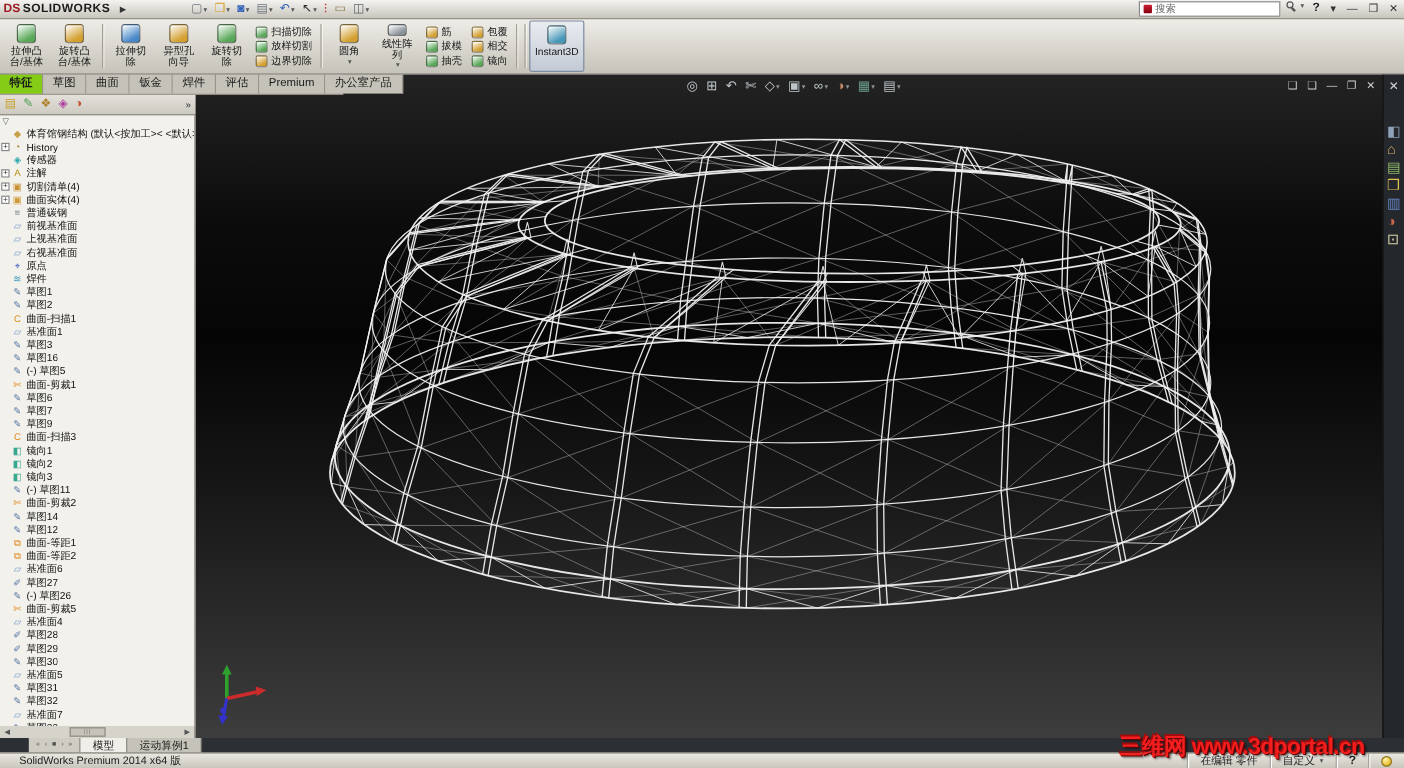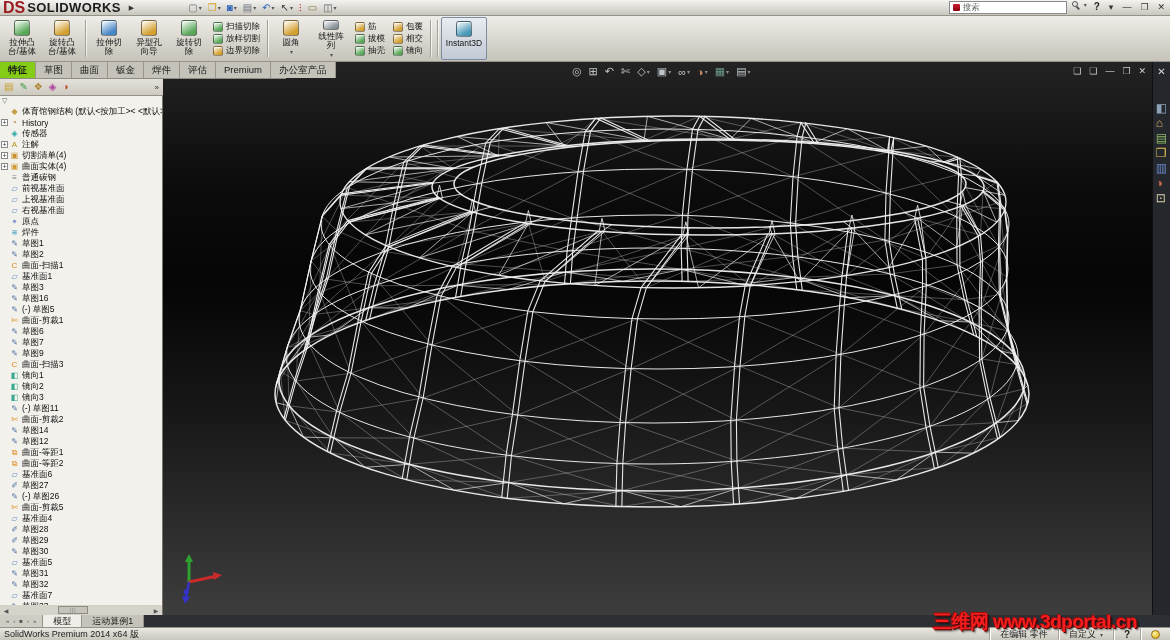--- a/index.html
+++ b/index.html
@@ -3,22 +3,22 @@
 <meta charset="utf-8">
 <style>
   * { box-sizing: border-box; margin:0; padding:0; }
   html,body { width:1170px; height:640px; overflow:hidden; font-family:"Liberation Sans",sans-serif; background:#d4d0c8; position:relative; }
 
   
   #titlebar { position:absolute; left:0; top:0; width:1170px; height:16px;
     background:linear-gradient(#f4f3f0,#c9c6bd); border-bottom:1px solid #96928a;
     display:flex; align-items:center; font-size:9px; z-index:30; }
   .logo { display:flex; align-items:center; margin-left:3px; white-space:nowrap; }
-  .logo .ds { color:#9b1b21; font-weight:bold; font-size:16px; }
-  .logo .sw { color:#1c1c1c; font-weight:bold; font-size:13px; letter-spacing:.4px; margin-left:2px; }
+  .logo .ds { color:#9b1b21; font-weight:bold; font-size:10px; }
+  .logo .sw { color:#1c1c1c; font-weight:bold; font-size:10px; letter-spacing:.4px; margin-left:2px; }
   .logo-arrow { font-size:7px; color:#333; margin:0 6px 0 8px; }
   #std-toolbar { display:flex; align-items:center; gap:2px; margin-left:46px; }
   .ttb { display:flex; align-items:center; padding:0 2px; height:14px; }
   .tg { font-size:10px; line-height:10px; }
   .dd { font-size:6px; color:#555; margin-left:1px; }
   #doc-title { position:absolute; left:385px; width:400px; text-align:center; color:#222;
     font-size:9.5px; pointer-events:none; white-space:nowrap; }
   #title-right { position:absolute; right:3px; top:1px; display:flex; gap:5px; }
   #searchbox { width:118px; height:13px; background:#fff; border:1px solid #8a8a8a;
     display:flex; align-items:center; gap:3px; padding:0 3px; font-size:8.5px; color:#666; }
@@ -90,33 +90,33 @@
     background:#24272c; border-left:1px solid #101010; display:flex; flex-direction:column;
     align-items:center; z-index:6; }
   #tp-close { color:#d8d8d8; font-size:10px; margin:4px 0 22px 0; }
   .tpi { font-size:12px; line-height:12px; margin:3px 0; }
 
   #wire { position:absolute; left:163px; top:22px; z-index:2; }
   #triad { position:absolute; left:173px; top:490px; z-index:3; }
 
   
   #motionbar { position:absolute; left:0; top:615px; width:1170px; height:12px;
-    display:flex; align-items:stretch; z-index:10; background:#2c2f34; }
+    display:flex; align-items:stretch; z-index:10; background:#2c2f34;padding-left:24px; }
   #mediabtns { display:flex; align-items:center; gap:4px; background:#cfccc4;
     border-right:1px solid #97938a; padding:0 6px; }
   .mbtn { font-size:6px; color:#555; }
   .mtab { font-size:9px; line-height:12px; padding:0 10px; background:#c5c2b9;
     border-right:1px solid #97938a; color:#1a1a1a; white-space:nowrap; }
   .mtab.act { background:#f0eee8; }
 
   
   #statusbar { position:absolute; left:0; top:627px; width:1170px; height:13px;
     background:linear-gradient(#e9e7e1,#c9c6bd); border-top:1px solid #96928a;
     display:flex; align-items:center; font-size:9px; color:#222; z-index:11; }
-  #status-left { padding-left:4px; }
+  #status-left { padding-left:16px; }
   #status-right { margin-left:auto; display:flex; align-items:center; height:100%; }
   .scell { padding:0 10px; border-left:1px solid #a8a49c; box-shadow:inset 1px 0 0 #fff;
     height:100%; display:flex; align-items:center; gap:3px; white-space:nowrap; }
   .ybulb { width:9px; height:9px; border-radius:50%;
     background:radial-gradient(circle at 35% 30%,#fff2a8,#e8c030 70%,#b08818); border:1px solid #907010; }
 
   #watermark { position:absolute; left:933px; top:609px; width:237px; z-index:50;
     font-size:19px; font-weight:bold; color:#f51e1e; white-space:nowrap; pointer-events:none;
     text-shadow:1px 1px 0 #5d0606, -1px -1px 0 #a00c0c, 2px 2px 2px rgba(0,0,0,.6);
     letter-spacing:-0.5px; }

